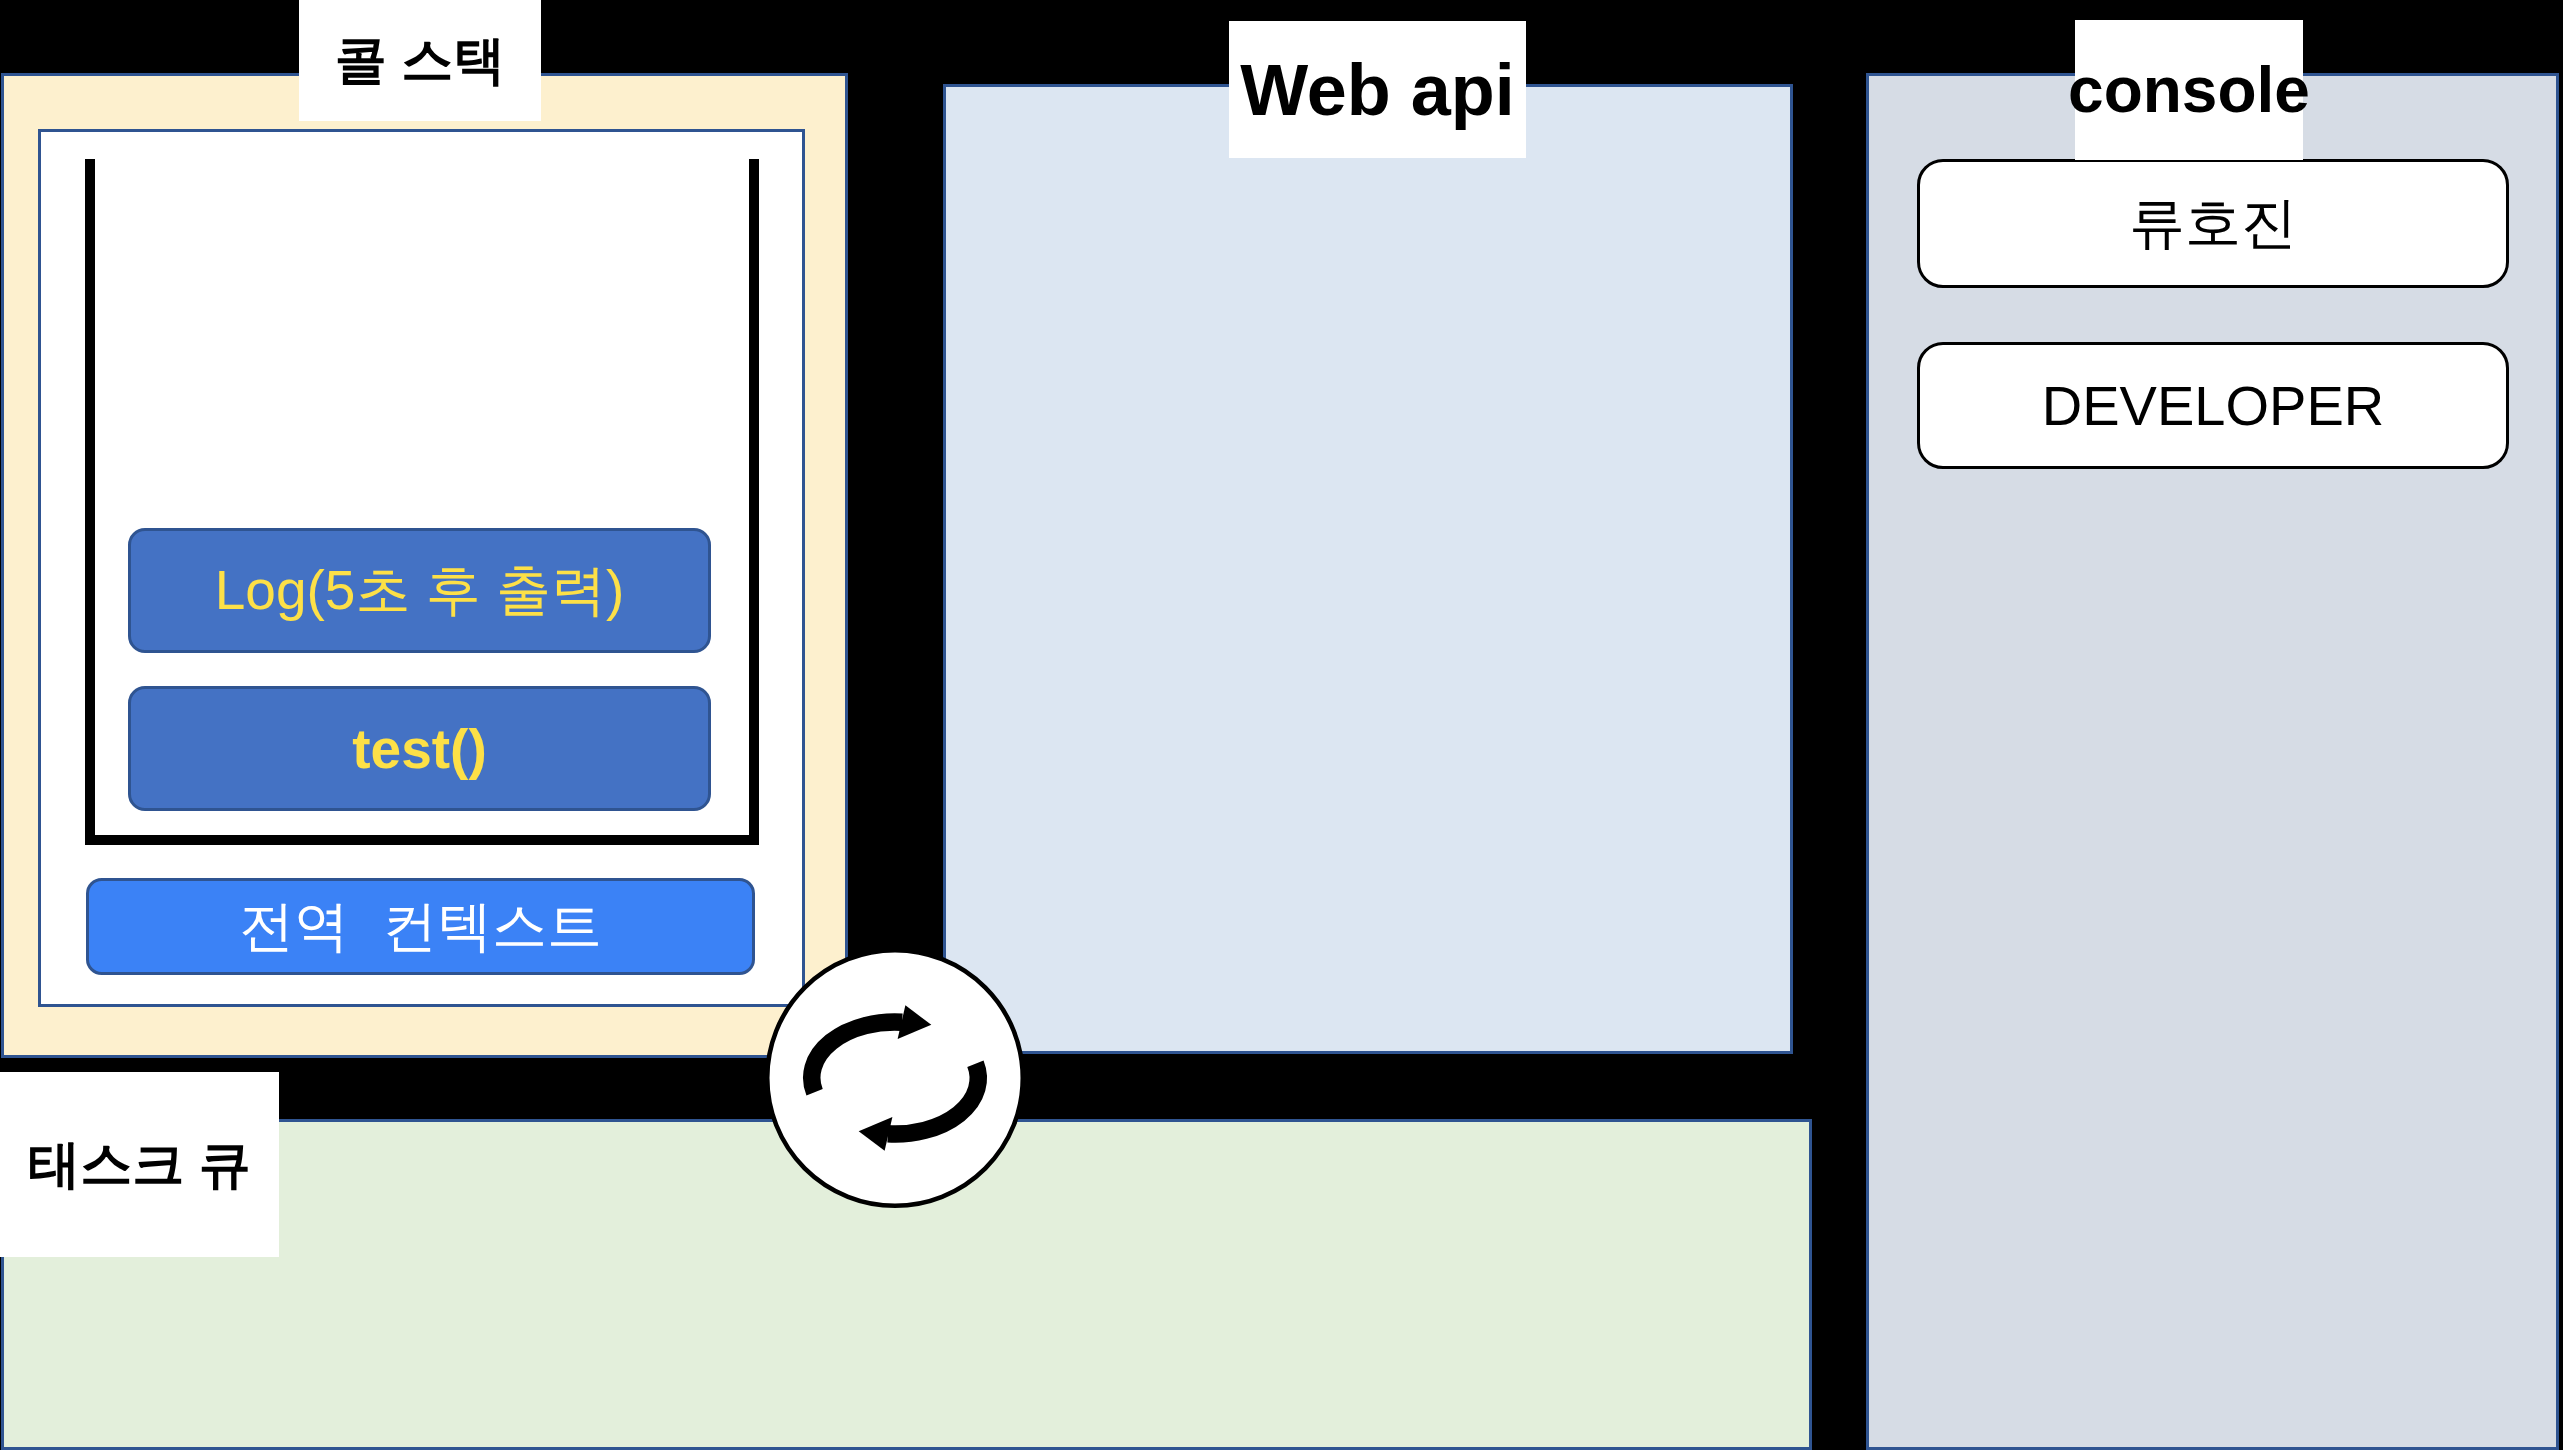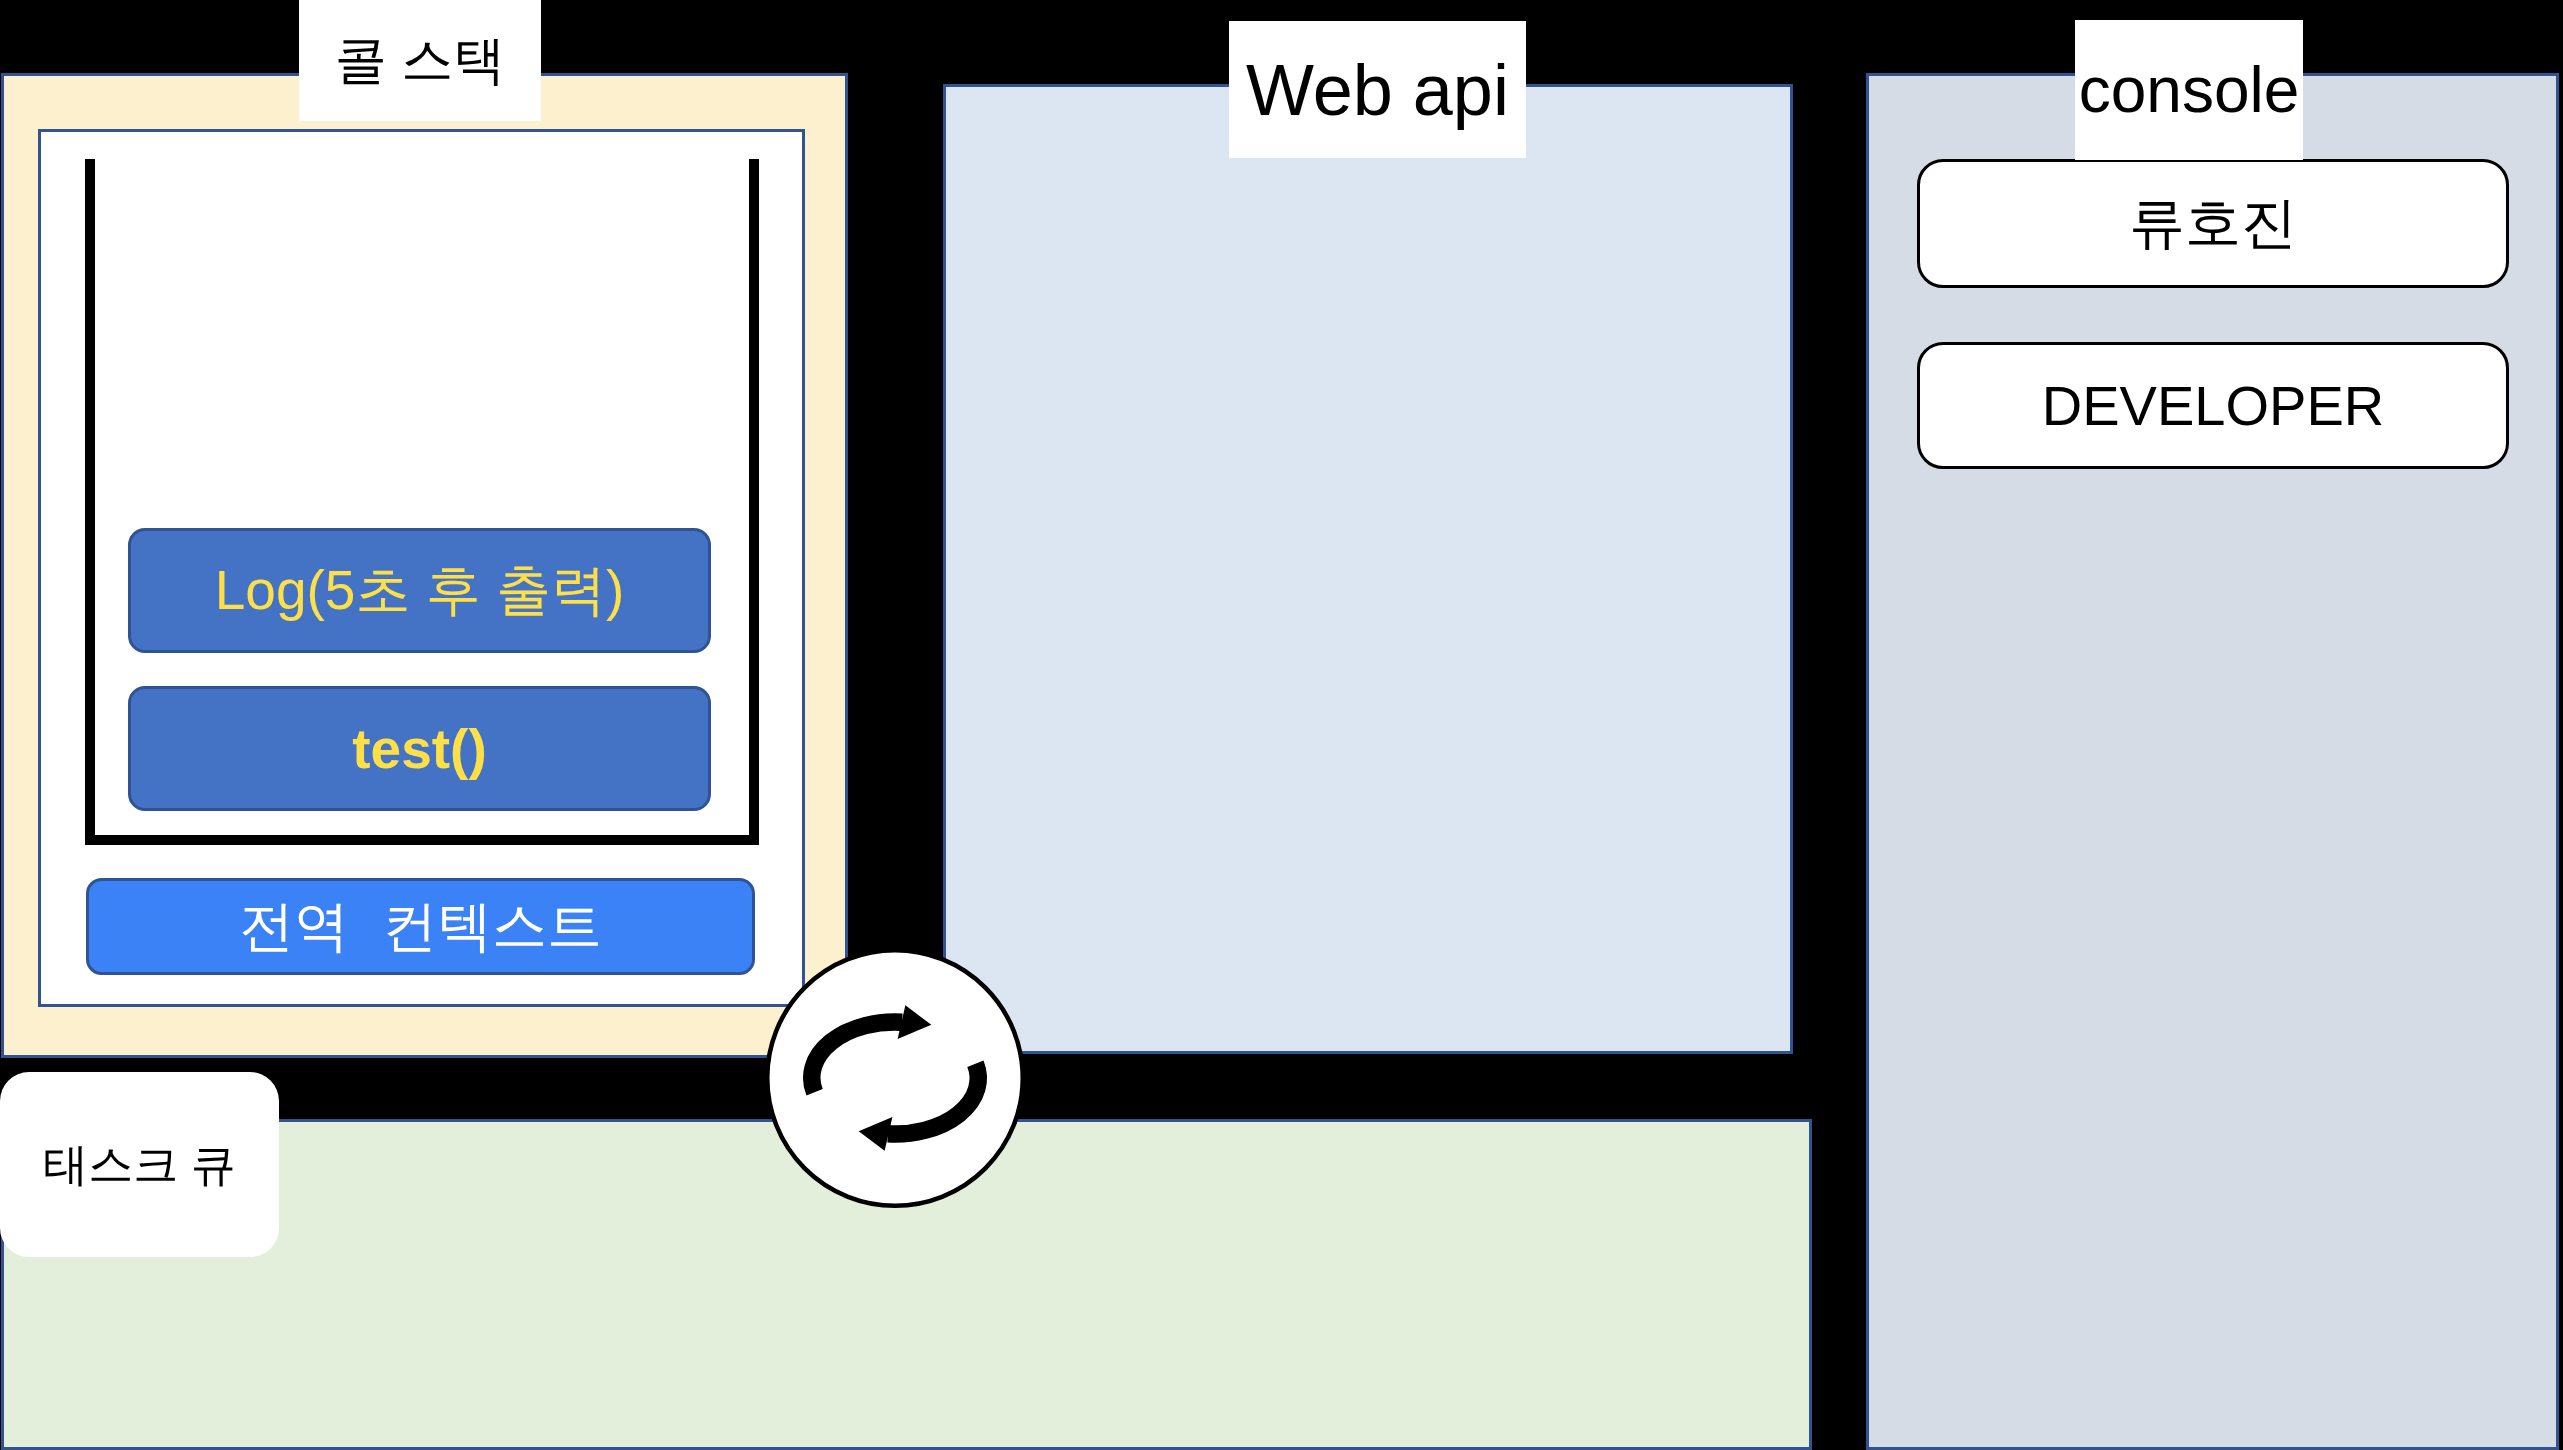--- a/index.html
+++ b/index.html
@@ -15,26 +15,26 @@
   .panel { position: absolute; box-sizing: border-box; border: 3.9px solid #2F5491; }
   .call-stack-panel { left: 1.3px;    top: 73px;  width: 847px; height: 985px; background: #FDF0CE; border-width: 3.2px; }
   .web-api-panel    { left: 943px; top: 84px;  width: 850px; height: 970px; background: #DCE6F2; }
   .console-panel    { left: 1866px; top: 73px;  width: 693px; height: 1377px; background: #D6DCE5; }
   .task-queue-panel { left: 1.3px;    top: 1119px; width: 1811px; height: 331px;  background: #E3EFDB; }
 
   
   .tag {
     position: absolute; background: #FFFFFF; color: #000000;
     display: flex; align-items: center; justify-content: center;
-    font-weight: normal; text-align: center;
+    font-weight: bold; text-align: center;
   }
   .tag-call-stack { left: 299px;  top: 0;      width: 242px; height: 121px; font-size: 52px; }
   .tag-web-api    { left: 1229px; top: 21.4px;   width: 297px; height: 137px; font-size: 72px; }
   .tag-console    { left: 2075px; top: 19.5px;   width: 228px; height: 140px; font-size: 64px; }
-  .tag-task-queue { left: 0;      top: 1072px; width: 279px; height: 185px; font-size: 45px; border-radius: 29px; }
+  .tag-task-queue { left: 0;      top: 1072px; width: 279px; height: 185px; font-size: 52px; }
 
   
   .inner-white-box {
     position: absolute; left: 38px; top: 129px; width: 767px; height: 878px;
     background: #FFFFFF; border: 3.2px solid #2F5491; box-sizing: border-box;
   }
   .u-stack {
     position: absolute; left: 85px; top: 159px; width: 674px; height: 686px;
     box-sizing: border-box;
     border-left: 10.4px solid #000; border-right: 10.4px solid #000; border-bottom: 10.4px solid #000;

